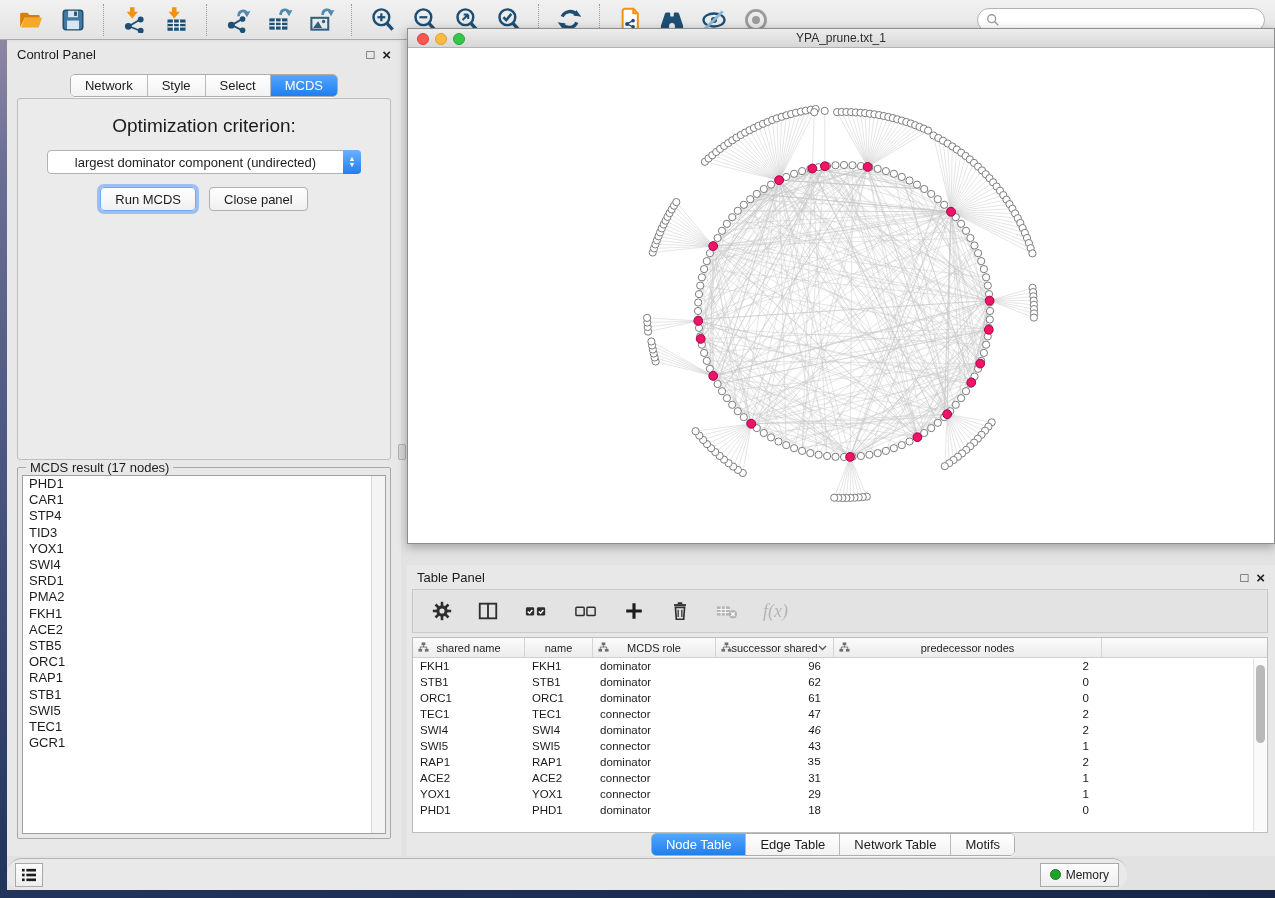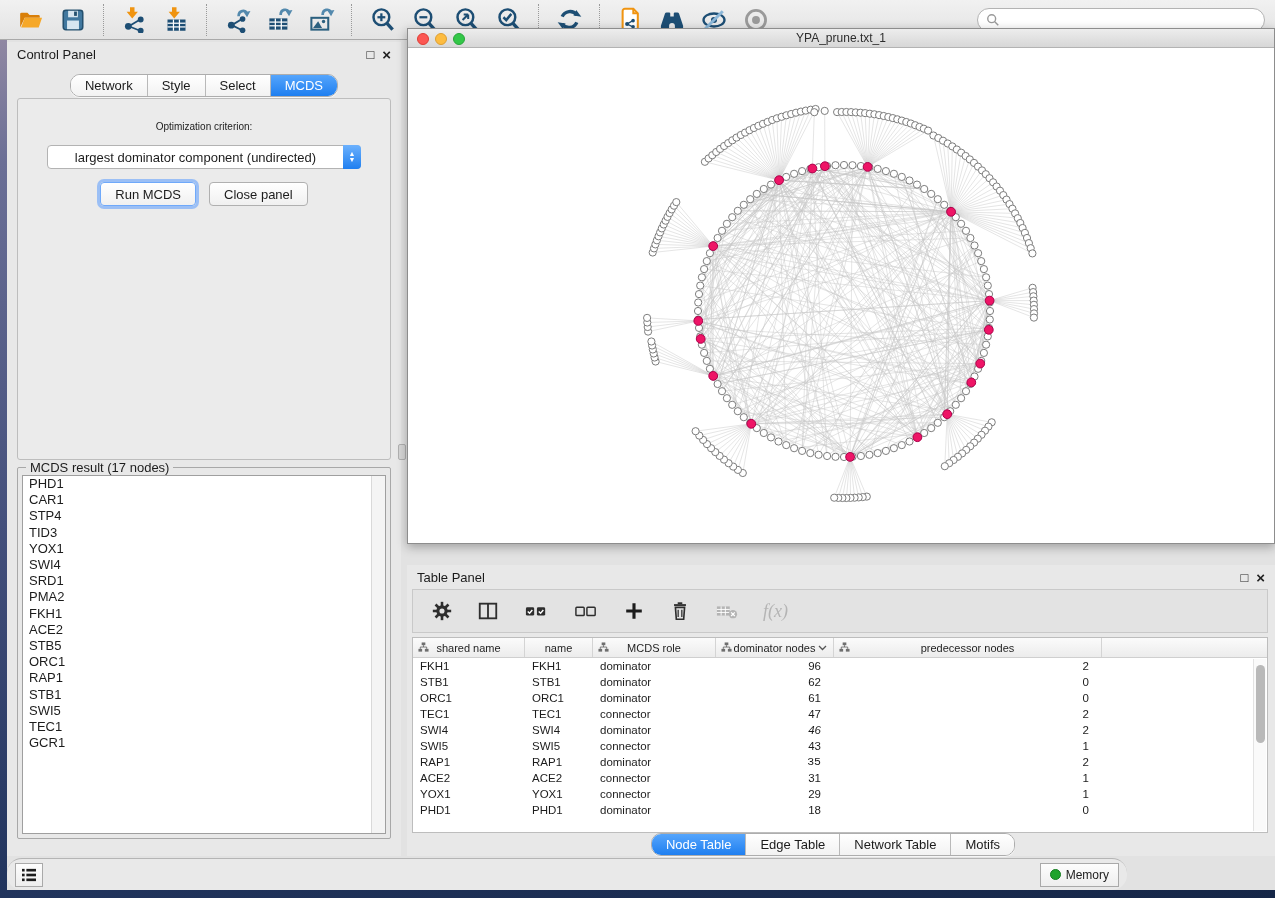--- a/index.html
+++ b/index.html
@@ -23,30 +23,30 @@
 
   
   .panel-title-row { height:24px; display:flex; align-items:center; padding:0 10px; font-size:13px; color:#1b1b1b; }
   .panel-title-row .spacer { flex:1; }
   .wbtn { font-size:13px; color:#222; margin-left:8px; line-height:1; cursor:default; }
   .wbtn.x { font-weight:bold; font-size:15px; }
 
   #control-panel { position:absolute; left:7px; top:42px; width:394px; height:814px; background:#e8e8e8; }
 
   .tabs-row { display:flex; justify-content:center; margin-top:8px; }
-  .segmented { display:flex; border:1px solid #adadad; border-radius:10px; overflow:hidden; background:#fff;
+  .segmented { display:flex; border:1px solid #adadad; border-radius:5px; overflow:hidden; background:#fff;
     box-shadow:0 1px 0 rgba(255,255,255,.7); }
   .segmented .seg { padding:3px 14px; font-size:13px; color:#1b1b1b; background:linear-gradient(#ffffff,#f2f2f2);
     border-right:1px solid #b9b9b9; }
   .segmented .seg:last-child { border-right:none; }
   .segmented .seg.active { background:linear-gradient(#55a5fc,#1f7ff0); color:#fff; }
 
   #mcds-box { position:absolute; left:10px; top:56px; width:374px; height:362px;
     background:#ebebeb; border:1px solid #bdbdbd; border-radius:3px; text-align:center; }
-  #criterion-label { margin-top:22px; font-size:10px; }
+  #criterion-label { margin-top:16px; font-size:19px; }
   #criterion-select { margin:13px auto 0; width:314px; height:24px; background:#fff; border:1px solid #b3b3b3;
     border-radius:4px; display:flex; align-items:center; font-size:13px; }
   #criterion-select .val { flex:1; text-align:center; white-space:nowrap; overflow:hidden; }
   #criterion-select .stepper { width:18px; height:24px; margin-right:-1px; border-radius:0 4px 4px 0;
     background:linear-gradient(#6cb1fd,#1f7ff0); display:flex; flex-direction:column; align-items:center; justify-content:center; }
   #criterion-select .stepper span { color:#fff; font-size:7px; line-height:6px; }
   .btn-row { margin-top:13px; display:flex; justify-content:center; gap:13px; }
   .mac-btn { height:24px; padding:0 14px; background:linear-gradient(#ffffff,#f0f0f0); border:1px solid #b0b0b0;
     border-radius:4px; font-size:13px; display:flex; align-items:center; }
   .mac-btn.focus { border-color:#6fa9fa; box-shadow:0 0 0 3px rgba(112,168,250,.65); }
@@ -1194,21 +1194,21 @@
             <svg class="tree" width="11" height="11" viewBox="0 0 12 12">
               <g fill="#6e6e6e">
                 <rect x="4" y="0.5" width="4" height="3"></rect>
                 <rect x="0.5" y="7.5" width="4" height="3"></rect>
                 <rect x="7.5" y="7.5" width="4" height="3"></rect>
               </g>
               <g stroke="#6e6e6e" stroke-width="1" fill="none">
                 <path d="M6 3.5 v2 M2.5 7.5 v-2 h7 v2"></path>
               </g>
             </svg>
-            <span>dominator nodes</span>
+            <span>successor shared</span>
             <svg class="chev" width="9" height="6" viewBox="0 0 9 6">
               <path d="M1 1 l3.5 3.5 L8 1" fill="none" stroke="#555" stroke-width="1.3"></path>
             </svg>
           </div>
           <div class="hcell" style="width: 268px;">
             <svg class="tree" width="11" height="11" viewBox="0 0 12 12">
               <g fill="#6e6e6e">
                 <rect x="4" y="0.5" width="4" height="3"></rect>
                 <rect x="0.5" y="7.5" width="4" height="3"></rect>
                 <rect x="7.5" y="7.5" width="4" height="3"></rect>

